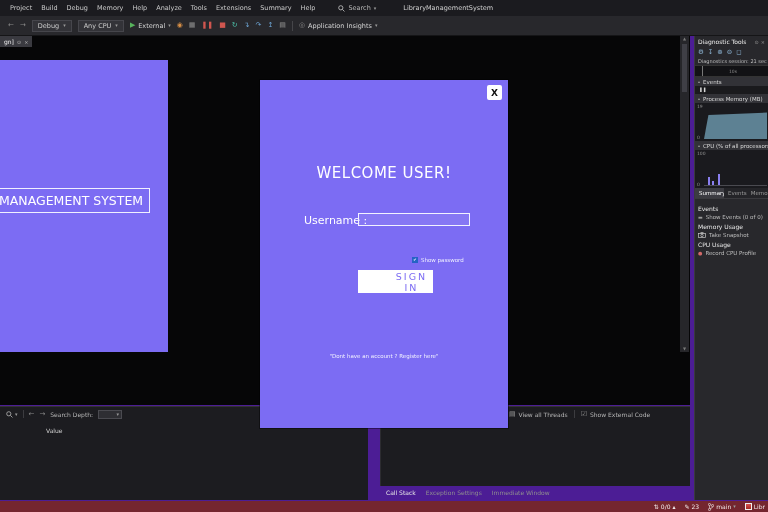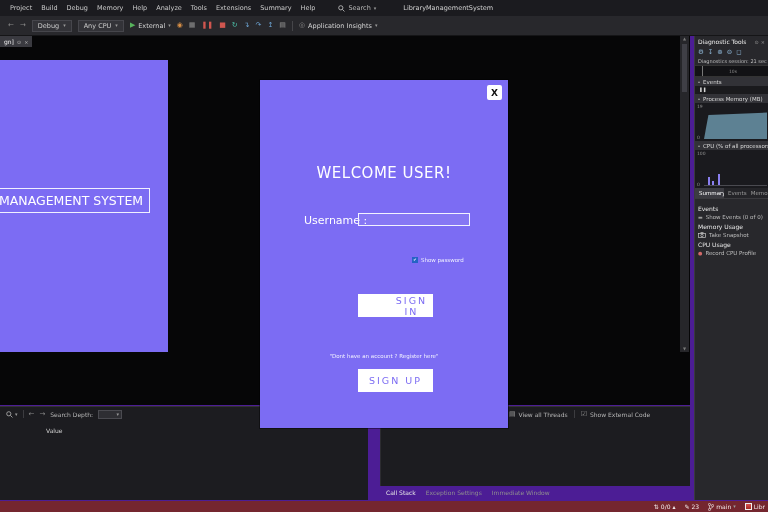--- a/index.html
+++ b/index.html
@@ -53,21 +53,21 @@
   .frow{position:absolute;left:0;width:100%;height:14px;}
   .flabel{position:absolute;left:0;top:1px;width:94px;text-align:left;font-size:11px;color:#fff;margin-left:44px;}
   .finput{position:absolute;left:98px;top:0;width:112px;height:13px;background:rgba(255,255,255,.08);
           border:1px solid #f2f2ff;color:#fff;font-size:8px;padding:0 3px;outline:none;font-family:inherit;}
   .showpw{position:absolute;left:152px;top:177px;display:flex;align-items:center;gap:3px;}
   .cb{width:6px;height:6px;background:#2563c4;display:flex;align-items:center;justify-content:center;}
   .cbcheck{font-size:4px;color:#fff;line-height:1;}
   .cbl{font-size:5.5px;color:#f0f0ff;}
   .pbtn{position:absolute;left:98px;width:75px;height:23px;background:#fff;color:#7c6cf3;border:none;
         font-size:9.5px;letter-spacing:2px;cursor:pointer;font-family:inherit;}
-  .signin{top:214px;padding-left:32px;} .signup{top:289px;}
+  .signin{top:190px;padding-left:32px;} .signup{top:289px;}
   .hint{position:absolute;top:273px;left:0;width:100%;text-align:center;font-size:5.5px;color:#f2f2ff;cursor:pointer;}
 
   
   .diag{position:absolute;left:694px;top:36px;width:74px;height:464px;background:#28282c;
         border-left:1px solid #3a3a3e;font-size:5.5px;color:#c5c5c5;z-index:4;}
   .dtitle{display:flex;align-items:center;height:11px;padding:0 3px;font-size:6px;color:#ececec;white-space:nowrap;overflow:hidden;}
   .dticons{margin-left:auto;display:flex;gap:2px;font-size:5px;color:#999;}
   .dicons{display:flex;gap:4px;padding:1px 3px;height:10px;align-items:center;}
   .dicons .tbi{font-size:6.5px;color:#8fb8d8;}
   .dsession{padding:0 3px;height:8px;line-height:8px;font-size:5px;color:#bdbdbd;white-space:nowrap;overflow:hidden;}
@@ -214,21 +214,20 @@
 
     <div class="showpw">
       <span class="cb">
         <span class="cbcheck">✔</span>
       </span>
       <span class="cbl">Show password</span>
     </div>
 
     <button class="pbtn signin">SIGN IN</button>
     <div class="hint">"Dont have an account ? Register here"</div>
-    <button class="pbtn signup">SIGN UP</button>
   </div>
 
   <div class="diag">
     <div class="dtitle">
       <span>Diagnostic Tools</span>
       <span class="dticons">
         <span>⊙</span>
         <span>×</span>
       </span>
     </div>

